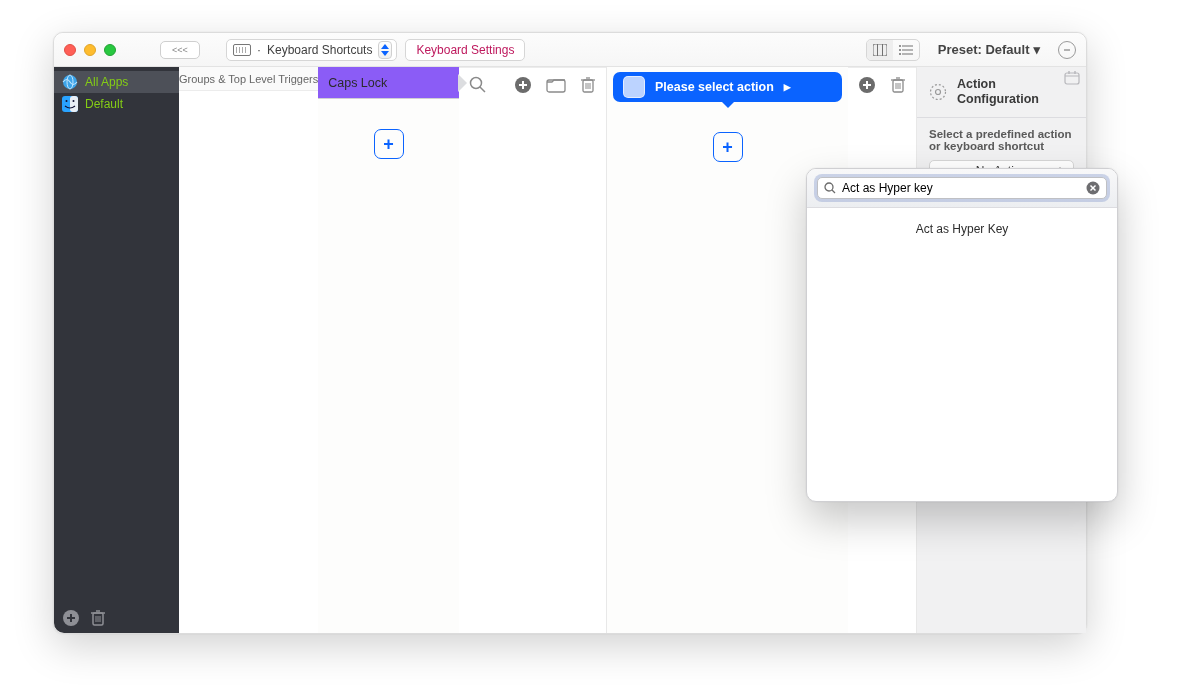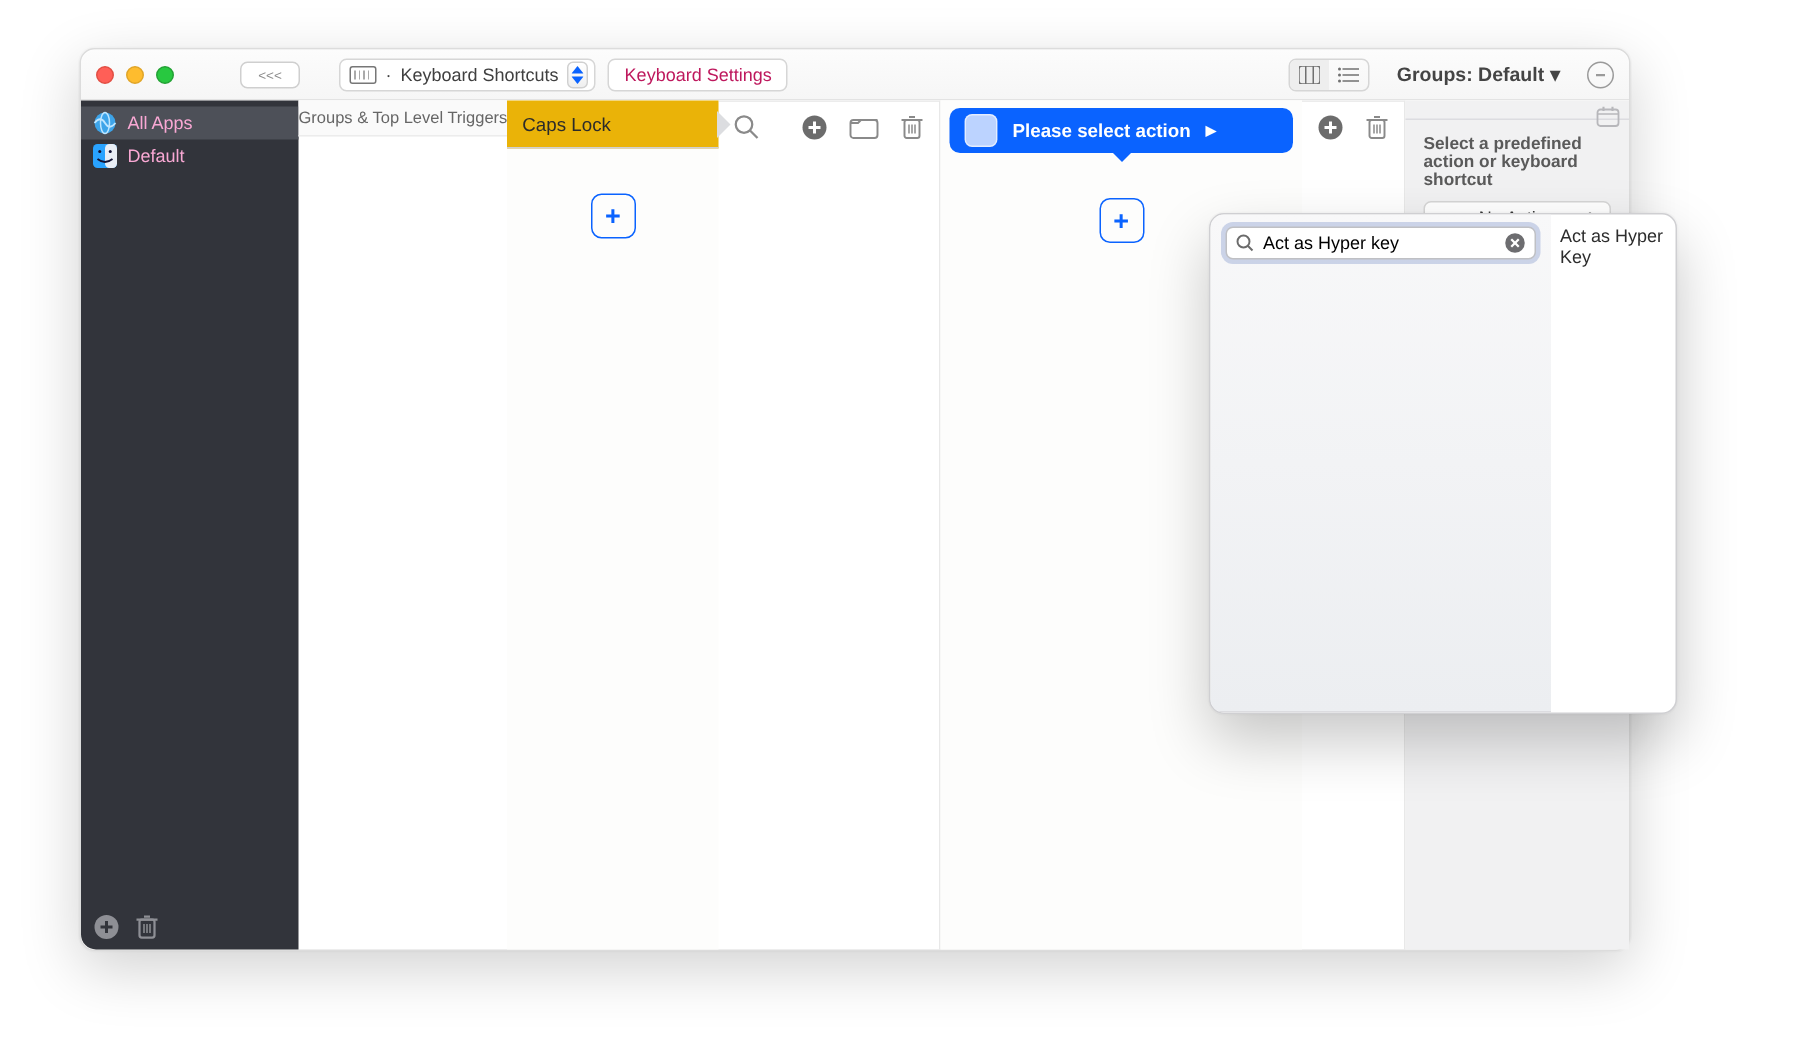--- a/index.html
+++ b/index.html
@@ -77,24 +77,24 @@
   }
   .circ-btn{
     width:18px;height:18px;border:1.3px solid #9a9a9a;border-radius:50%;
     display:flex;align-items:center;justify-content:center;color:#9a9a9a;font-size:11px;line-height:1;
   }
 
   
   .content{ position:absolute; top:34px; left:0; right:0; bottom:0; display:flex; }
 
   .sidebar{
-    width:145px; background:#32343b;
+    width:125px; background:#32343b;
     border-radius:0 0 0 10px;
     display:flex;flex-direction:column;
-    color:#f9a8d4;
+    color:#84cc16;
     padding-top:4px;
   }
   .side-item{
     display:flex;align-items:center;gap:7px;
     height:22px;padding:0 8px;font-size:12px;
   }
   .side-item.selected{background:#4d5058;}
   .side-icon{width:16px;height:16px;border-radius:50%;display:flex;align-items:center;justify-content:center;}
   .sidebar-footer{margin-top:auto;display:flex;gap:10px;padding:6px 8px;}
   .sidebar-footer .fic{width:18px;height:18px;color:#a3a3a8;}
@@ -106,21 +106,21 @@
   }
   .col-header{
     height:24px;font-size:11px;color:#666;background:#fafafa;
     display:flex;align-items:center;justify-content:center;border-bottom:1px solid #ececec;
   }
   .col1{width:428px;}
   .col2{width:310px;}
   .col3{flex:1; border-right:none; background:#f1f1f2;}
 
   .trigger-row{
-    height:32px; background:#eab308;
+    height:32px; background:#8b5cf6;
     border-bottom:1px solid #cfcfd3;
     display:flex;align-items:center;padding:0 10px;font-size:12.5px;color:#2b2b2b;
     position:relative;
   }
   .trigger-row::after{ 
     content:"";
     position:absolute;right:-8px;top:50%;transform:translateY(-50%);
     width:0;height:0;border-top:9px solid transparent;border-bottom:9px solid transparent;border-left:9px solid #dcdde0;
     z-index:3;
   }
@@ -162,29 +162,29 @@
     height:22px;border:1px solid #d6d6d6;border-radius:5px;background:#fff;display:flex;align-items:center;justify-content:center;font-size:12px;gap:8px;position:relative;
   }
   .select .chev{position:absolute;right:8px;color:#888;}
   .cfg-corner{
     position:absolute;right:6px;top:4px;color:#b7b7bb;
   }
 
   
   .popover{
     position:absolute;
-    left:806px; top:142px;
+    left:806px; top:168px;
     width:312px; height:334px;
     background:#fff;
     border:1px solid #cfcfd2;
     border-radius:10px;
     box-shadow:0 18px 40px rgba(0,0,0,0.22),0 0 0 1px rgba(0,0,0,0.02);
     z-index:50;
     overflow:hidden;
-    display:flex;flex-direction:row;
+    display:flex;flex-direction:column;
   }
   .popover-head{
     padding:8px 10px;background:linear-gradient(#f8f8f9,#eceef1);
     border-bottom:1px solid #dcdce0;
   }
   .searchbox{
     height:22px;border:1px solid #bfc0c4;border-radius:5px;background:#fff;
     display:flex;align-items:center;gap:6px;padding:0 6px;font-size:12px;color:#333;
     box-shadow:0 0 0 3px rgba(120,144,200,0.35);
   }
@@ -247,21 +247,21 @@
             <line x1="3" y1="6" x2="14" y2="6" stroke="#707070"></line>
             <line x1="3" y1="10" x2="14" y2="10" stroke="#707070"></line>
             <circle cx="1" cy="2" r="1" fill="#707070"></circle>
             <circle cx="1" cy="6" r="1" fill="#707070"></circle>
             <circle cx="1" cy="10" r="1" fill="#707070"></circle>
           </svg>
       </div>
     </div>
 
     <div class="preset">
-      <span>Groups: Default</span>
+      <span>Preset: Default</span>
       <span>▾</span>
     </div>
 
     <div class="circ-btn">
       <svg width="10" height="10" viewBox="0 0 10 10">
           <line x1="2" y1="5" x2="8" y2="5" stroke="#9a9a9a" stroke-width="1.5"></line>
         </svg>
     </div>
   </div>
 
@@ -392,20 +392,29 @@
     <div class="col col3" style="position:relative;">
       <span class="cfg-corner">
         <svg width="16" height="14" viewBox="0 0 16 14">
             <rect x="1" y="2" width="14" height="11" rx="2" fill="none" stroke="#b7b7bb" stroke-width="1.2"></rect>
             <line x1="1" y1="5" x2="15" y2="5" stroke="#b7b7bb"></line>
             <line x1="5" y1="0" x2="5" y2="3" stroke="#b7b7bb" stroke-width="1.4"></line>
             <line x1="11" y1="0" x2="11" y2="3" stroke="#b7b7bb" stroke-width="1.4"></line>
           </svg>
       </span>
       <div class="cfg">
+        <div class="cfg-head">
+          <span>
+            <svg width="18" height="18" viewBox="0 0 18 18">
+                <circle cx="9" cy="9" r="7.5" fill="none" stroke="#9a9a9a" stroke-width="1.2" stroke-dasharray="2 2"></circle>
+                <circle cx="9" cy="9" r="2.5" fill="none" stroke="#9a9a9a" stroke-width="1.2"></circle>
+              </svg>
+          </span>
+          <div class="title">Action Configuration</div>
+        </div>
         <div style="height:1px;background:#dcdce0;margin:2px -12px 10px;"></div>
         <div class="cfg-sub">Select a predefined action or keyboard shortcut</div>
         <div class="select">
           <span>No Action</span>
           <span class="chev">
             <svg width="10" height="8" viewBox="0 0 10 8">
                 <polyline points="1,4 5,1 9,4" fill="none" stroke="#888" stroke-width="1.2"></polyline>
                 <polyline points="1,5 5,8 9,5" fill="none" stroke="#888" stroke-width="1.2"></polyline>
               </svg>
           </span>

